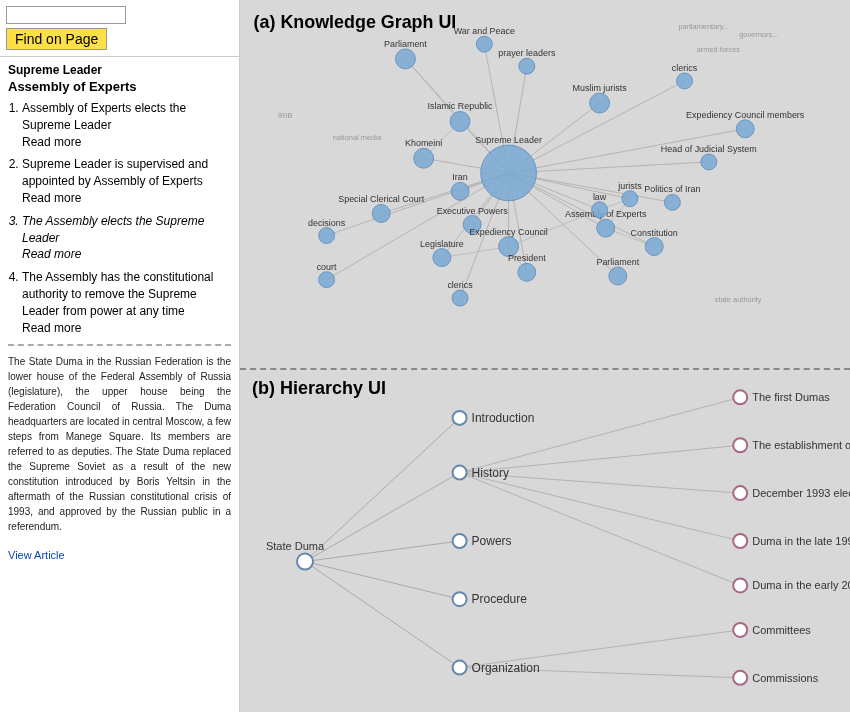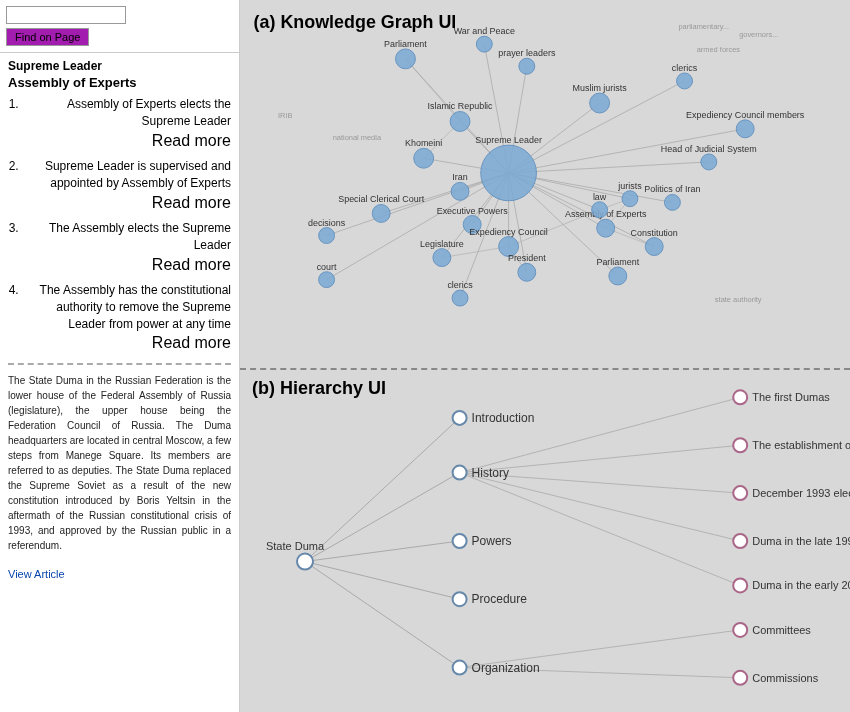--- a/index.html
+++ b/index.html
@@ -22,23 +22,23 @@
     }
     #search-input {
       width: 120px;
       border: 1px solid #999;
       padding: 2px 4px;
       font-size: 11px;
     }
     #find-btn {
       margin-top: 4px;
       padding: 2px 8px;
-      font-size: 11px;
+      font-size: 14px;
       cursor: pointer;
-      background: #a21caf;
+      background: #fde047;
       border: 1px solid #999;
     }
     #left-content {
       padding: 6px 8px;
       overflow-y: auto;
       flex: 1;
     }
     .left-title {
       font-weight: bold;
       font-size: 12px;
@@ -49,28 +49,26 @@
       font-size: 13px;
       margin-bottom: 6px;
     }
     .left-list {
       margin-left: 14px;
       margin-bottom: 8px;
     }
     .left-list li {
       margin-bottom: 6px;
       line-height: 1.4;
-      text-align: right;
     }
     .read-more {
       color: #000;
       text-decoration: none;
       display: block;
-      font-size: 16px;
-      margin-left: 48px;
+      font-size: 12px;
     }
     .divider {
       border-top: 2px dashed #aaa;
       margin: 8px 0;
     }
     .left-text {
       font-size: 10px;
       line-height: 1.5;
       text-align: justify;
       color: #222;
@@ -131,21 +129,21 @@
     <input id="search-input" type="text" placeholder="" style="">
     <br>
     <button id="find-btn">Find on Page</button>
   </div>
   <div id="left-content">
     <div class="left-title">Supreme Leader</div>
     <div class="left-subtitle">Assembly of Experts</div>
     <ol class="left-list" id="left-list">
         <li style="margin-bottom: 6px; line-height: 1.4;">Assembly of Experts elects the Supreme Leader <a href="#" class="read-more">Read more</a></li>
         <li style="margin-bottom: 6px; line-height: 1.4;">Supreme Leader is supervised and appointed by Assembly of Experts <a href="#" class="read-more">Read more</a></li>
-        <li style="margin-bottom: 6px; line-height: 1.4;">The Assembly elects the Supreme Leader <a href="#" class="read-more">Read more</a></li>
+        <li style="margin-bottom: 6px; line-height: 1.4; font-style: italic;">The Assembly elects the Supreme Leader <a href="#" class="read-more">Read more</a></li>
         <li style="margin-bottom: 6px; line-height: 1.4;">The Assembly has the constitutional authority to remove the Supreme Leader from power at any time <a href="#" class="read-more">Read more</a></li>
       </ol>
     <div class="divider"></div>
     <p class="left-text">The State Duma in the Russian Federation is the lower house of the Federal Assembly of Russia (legislature), the upper house being the Federation Council of Russia. The Duma headquarters are located in central Moscow, a few steps from Manege Square. Its members are referred to as deputies. The State Duma replaced the Supreme Soviet as a result of the new constitution introduced by Boris Yeltsin in the aftermath of the Russian constitutional crisis of 1993, and approved by the Russian public in a referendum.</p>
     <br>
     <a href="#" class="view-article">View Article</a>
   </div>
 </div>
 
 <div id="right-panel">

